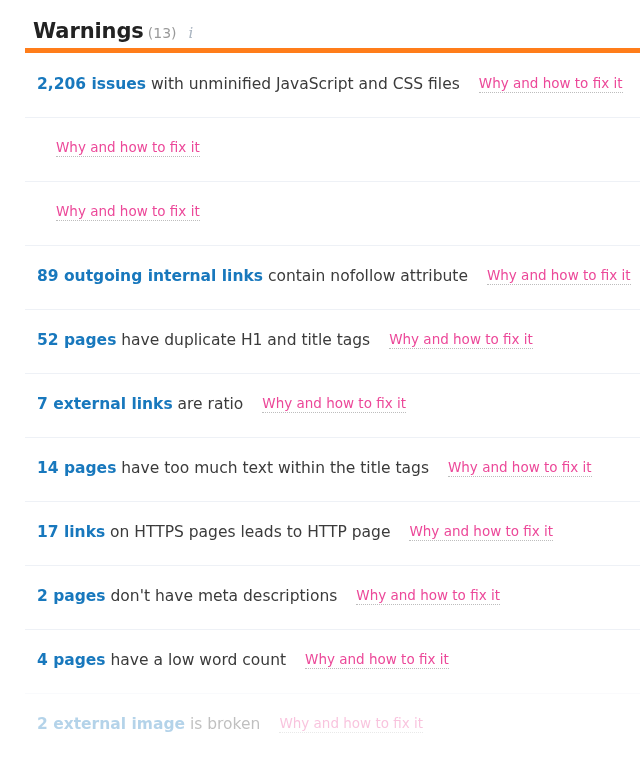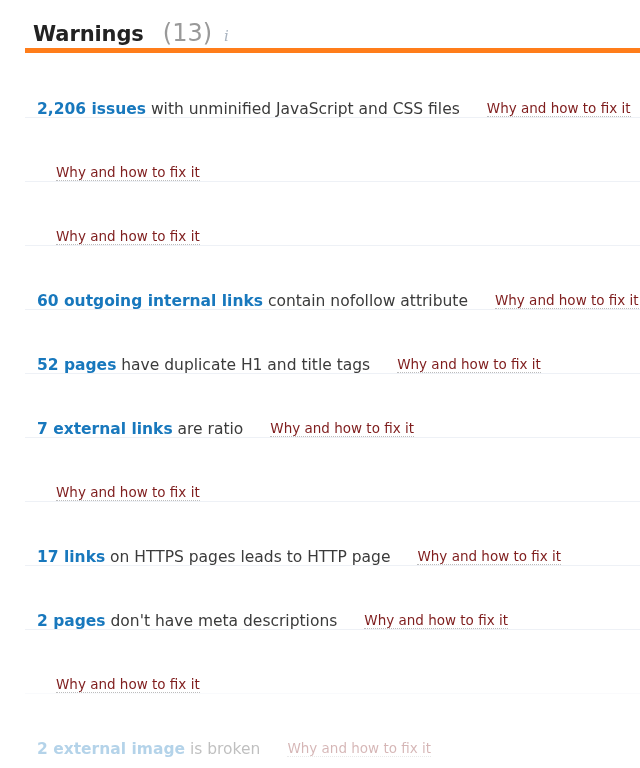--- a/index.html
+++ b/index.html
@@ -30,24 +30,24 @@
     display: flex;
     align-items: baseline;
   }
   .header-title {
     font-size: 21px;
     font-weight: bold;
     color: #222222;
     letter-spacing: -0.1px;
   }
   .header-count {
-    font-size: 24px;
+    font-size: 14px;
     font-weight: normal;
     color: #999999;
-    margin-left: 19px;
+    margin-left: 4px;
   }
   .info-icon {
     margin-left: 12px;
     font-family: "DejaVu Serif", "Liberation Serif", serif;
     font-style: italic;
     font-size: 15px;
     color: #a9b4c0;
     line-height: 1;
     cursor: pointer;
   }
@@ -62,24 +62,23 @@
   }
 
   
   .warning-list {
     margin-top: 0;
   }
   .warning-row {
     position: relative;
     height: 64px;
     display: flex;
-    align-items: flex-end;
+    align-items: center;
     padding-left: 37px;
     box-sizing: border-box;
-    gap: 8px;
   }
   .warning-row + .warning-row::before {
     content: "";
     position: absolute;
     left: 25px;
     right: 0;
     top: 0;
     height: 1px;
     background: #eef1f6;
   }
@@ -93,21 +92,21 @@
     white-space: nowrap;
     line-height: 1;
   }
   .warning-count {
     color: #1878bd;
     font-weight: bold;
   }
   .fix-link {
     margin-left: 19px;
     font-size: 13.5px;
-    color: #7f1d1d;
+    color: #ec4899;
     white-space: nowrap;
     border-bottom: 1px dotted #bdbdbd;
     padding-bottom: 1px;
     line-height: 1;
     cursor: pointer;
     text-decoration: none;
   }
 </style>
 </head>
 <body>
@@ -127,43 +126,45 @@
         <span class="warning-text"><span class="warning-count">2,206 issues</span> <span>with unminified JavaScript and CSS files</span></span>
         <span class="fix-link">Why and how to fix it</span>
       </div>
       <div class="warning-row">
         <span class="fix-link">Why and how to fix it</span>
       </div>
       <div class="warning-row">
         <span class="fix-link">Why and how to fix it</span>
       </div>
       <div class="warning-row">
-        <span class="warning-text"><span class="warning-count">60 outgoing internal links</span> <span>contain nofollow attribute</span></span>
+        <span class="warning-text"><span class="warning-count">89 outgoing internal links</span> <span>contain nofollow attribute</span></span>
         <span class="fix-link">Why and how to fix it</span>
       </div>
       <div class="warning-row">
         <span class="warning-text"><span class="warning-count">52 pages</span> <span>have duplicate H1 and title tags</span></span>
         <span class="fix-link">Why and how to fix it</span>
       </div>
       <div class="warning-row">
         <span class="warning-text"><span class="warning-count">7 external links</span> <span>are ratio</span></span>
         <span class="fix-link">Why and how to fix it</span>
       </div>
       <div class="warning-row">
+        <span class="warning-text"><span class="warning-count">14 pages</span> <span>have too much text within the title tags</span></span>
         <span class="fix-link">Why and how to fix it</span>
       </div>
       <div class="warning-row">
         <span class="warning-text"><span class="warning-count">17 links</span> <span>on HTTPS pages leads to HTTP page</span></span>
         <span class="fix-link">Why and how to fix it</span>
       </div>
       <div class="warning-row">
         <span class="warning-text"><span class="warning-count">2 pages</span> <span>don't have meta descriptions</span></span>
         <span class="fix-link">Why and how to fix it</span>
       </div>
       <div class="warning-row">
+        <span class="warning-text"><span class="warning-count">4 pages</span> <span>have a low word count</span></span>
         <span class="fix-link">Why and how to fix it</span>
       </div>
       <div class="warning-row faded">
         <span class="warning-text"><span class="warning-count">2 external image</span> <span>is broken</span></span>
         <span class="fix-link">Why and how to fix it</span>
       </div>
     </div>
 
 </div>
 

